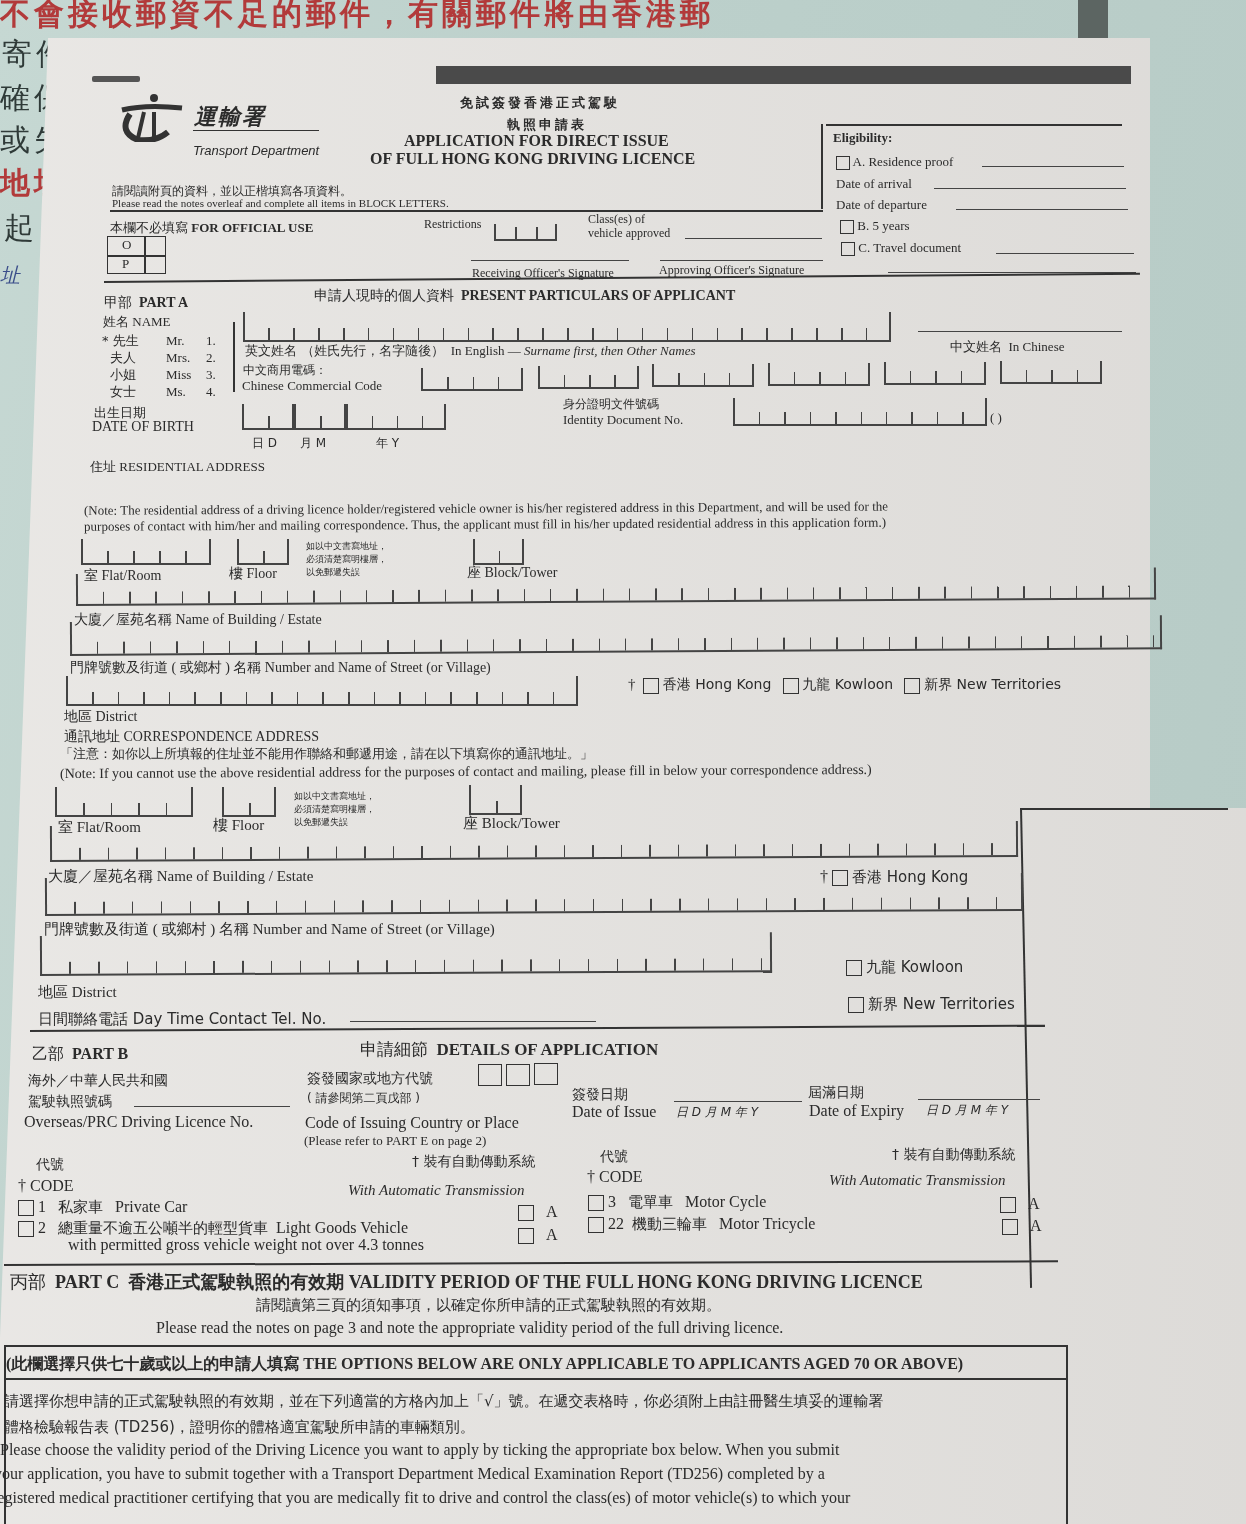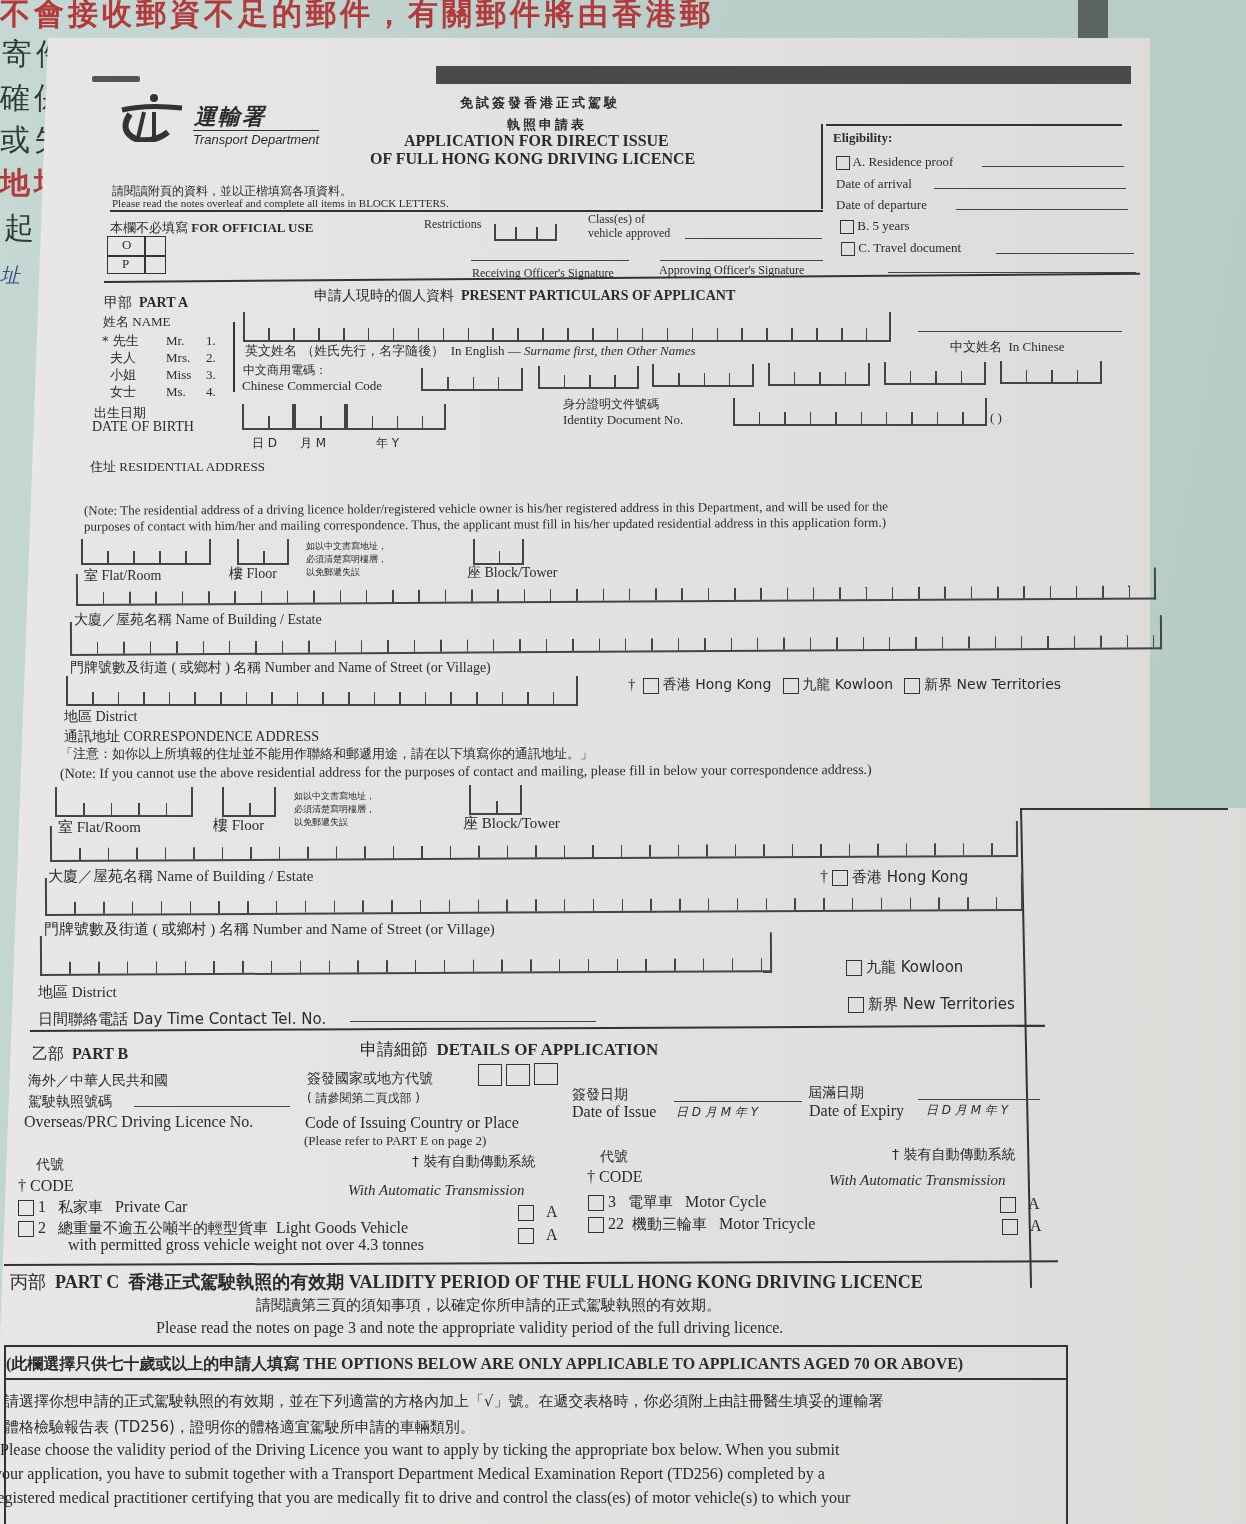--- a/index.html
+++ b/index.html
@@ -27,21 +27,21 @@
   .paper-shade { position: absolute; inset: 0; background: linear-gradient(90deg, rgba(255,255,255,0.12), rgba(0,0,0,0.04)); }
 
   .abs { position: absolute; white-space: nowrap; }
   .hbar { position: absolute; background: #333; height: 2px; }
   .vbar { position: absolute; background: #333; width: 2px; }
   .uline { position: absolute; border-bottom: 1px solid #444; height: 1px; }
 
   .title-bar { position: absolute; left: 436px; top: 66px; width: 695px; height: 18px; background: #4a4a4a; }
   .logo { position: absolute; left: 116px; top: 92px; width: 70px; height: 50px; }
   .logo-zh { left: 194px; top: 102px; font-family: "DejaVu Sans", sans-serif; font-size: 22px; font-style: italic; font-weight: bold; letter-spacing: 2px; }
-  .logo-en { left: 193px; top: 130px; font-family: "Liberation Sans", sans-serif; font-size: 13px; font-style: italic; border-top: 1px solid #333; padding-top: 1px; }
+  .logo-en { left: 193px; top: 130px; font-family: "Liberation Sans", sans-serif; font-size: 13px; font-style: italic; border-top: 1px solid #333; padding-top: 12px; }
 
   .zh { font-family: "DejaVu Sans", sans-serif; }
   .t12 { font-size: 12px; }
   .t13 { font-size: 13px; }
   .t14 { font-size: 14px; }
   .t15 { font-size: 15px; }
   .t16 { font-size: 16px; }
   .t17 { font-size: 17px; }
   .t18 { font-size: 18px; }
   .b { font-weight: bold; }

